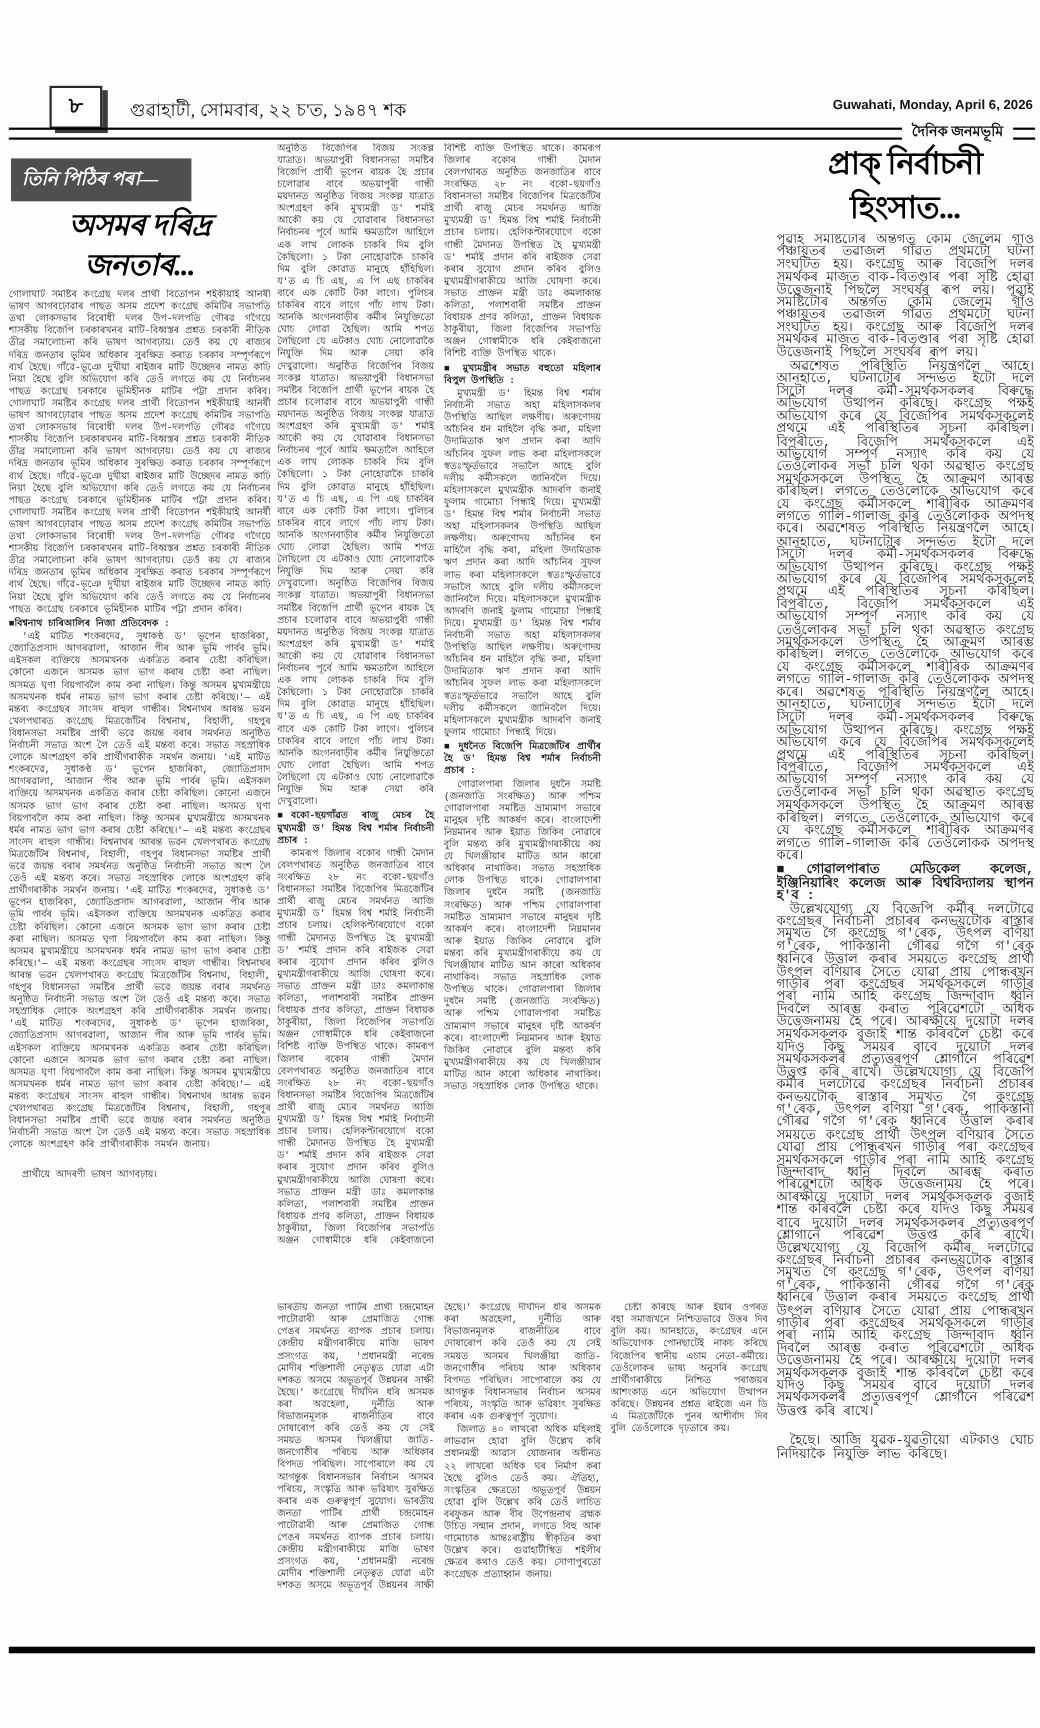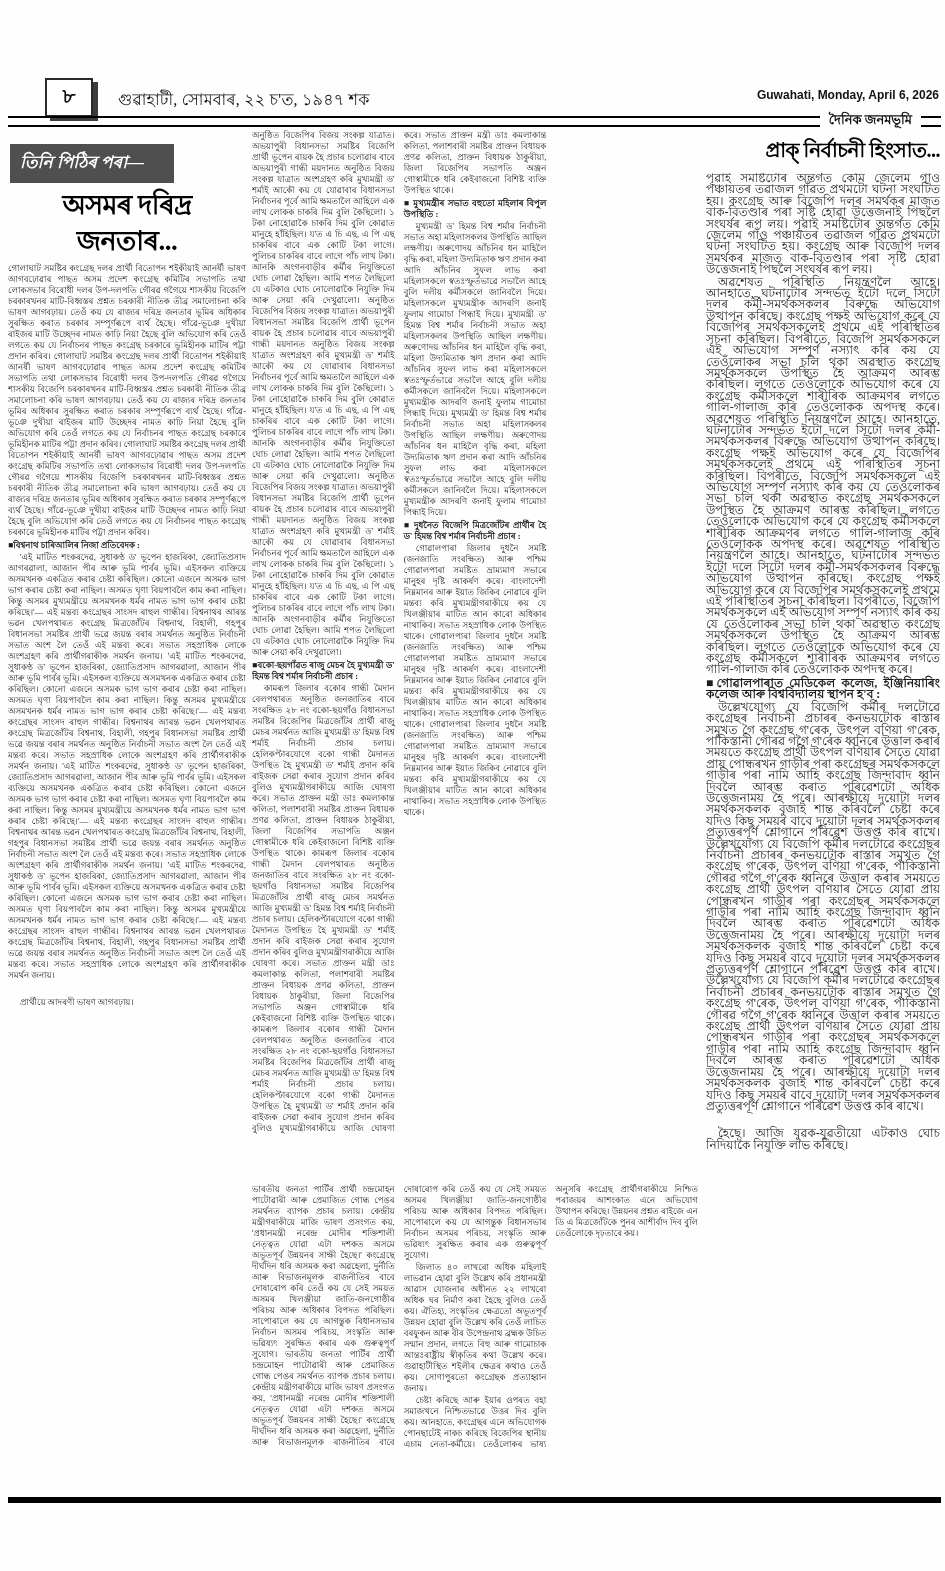--- a/index.html
+++ b/index.html
@@ -40,36 +40,36 @@
   .a-center { left:252px; top:130px;  width:446px; height:1052px; }
   .a-bottom { left:252px; top:1184px; width:446px; height:313px;  }
   .a-right  { left:706px; top:130px;  width:234px; height:1367px; }
 
   .kicker {
     display:inline-block; background:#4f4f4f; color:#fff;
     font-style:italic; font-weight:bold; font-size:17px;
     padding:5px 14px 6px 10px; margin:2px 0 2px 2px; min-width:140px;
   }
   .headline { text-align:center; font-weight:bold; color:#000; letter-spacing:-.5px; }
-  .hl-left   { font-size:27px; line-height:36px; margin:2px 16px 4px; }
+  .hl-left   { font-size:27px; line-height:36px; margin:2px 16px 4px;font-style:italic; }
   .hl-center { font-size:30px; line-height:38px; margin:0 0 3px; }
-  .hl-right  { font-size:20px; line-height:40px; margin:0 0 3px;text-align:right; }
+  .hl-right  { font-size:28px; line-height:40px; margin:0 0 3px; }
   .hl-bottom { font-size:29px; line-height:37px; margin:0 0 4px; }
 
   .body-text {
     text-align:justify; overflow:hidden;
     font-size:8.6px; line-height:11px; color:#1c1c1c;
     word-break:break-word;
   }
   .bt-left   { height:1276px; }
   .bt-center { height:1008px; column-count:3; column-gap:9px; column-fill:auto; }
   .bt-right  { height:1318px; font-size:12px; line-height:11.4px; }
   .bt-bottom { height:266px;  column-count:3; column-gap:9px; column-fill:auto; }
 
-  .body-text p { margin:0 0 1px; text-indent:12px; }
+  .body-text p { margin:0 0 1px; text-indent:12px;font-family:Liberation Mono, monospace; }
   .body-text p.first { text-indent:0; }
   .body-text p.subhead { font-weight:bold; text-indent:0; margin-top:2px; }
   .body-text p.closing { margin-top:16px; }
 
   .bottom-rule {
     position:absolute; left:8px; top:1497px; width:933px; height:6px; background:#000;
   }
 </style>
 </head>
 <body>

